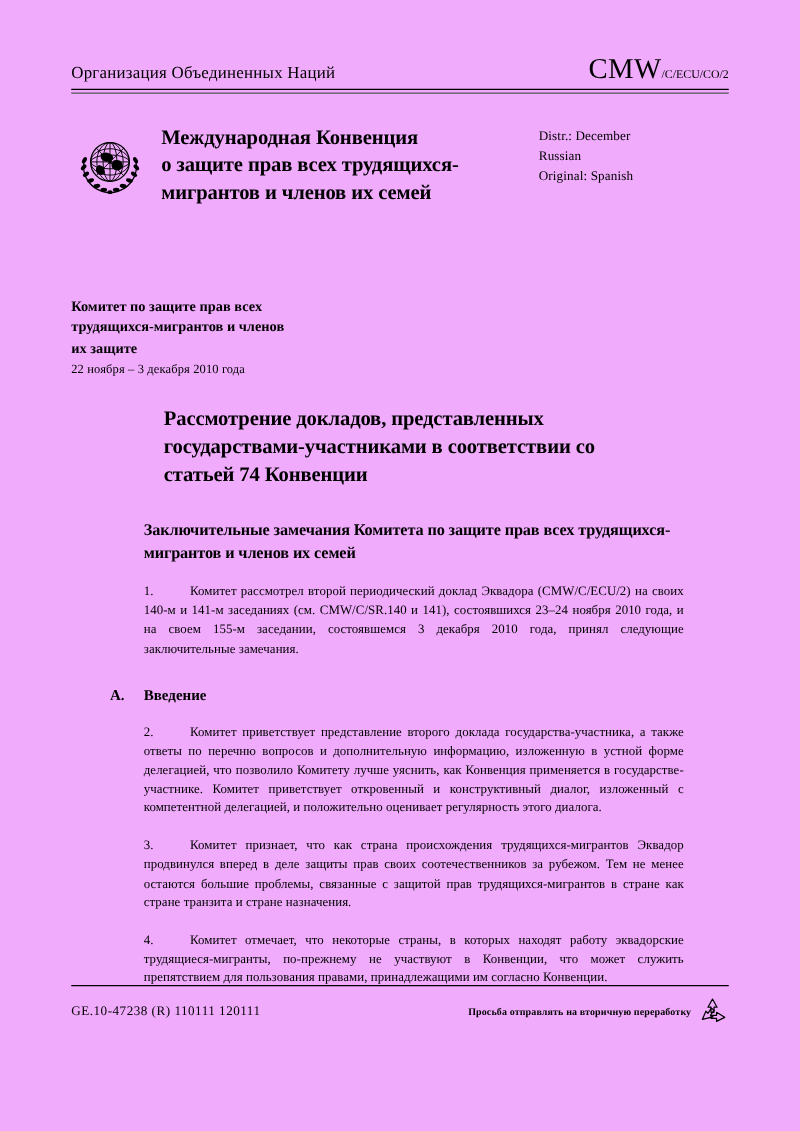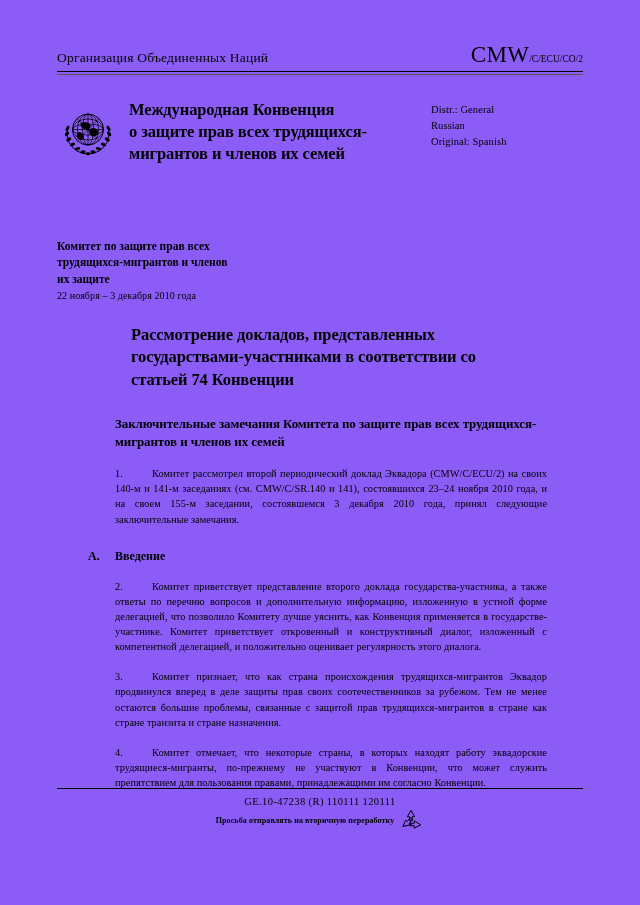--- a/index.html
+++ b/index.html
@@ -13,21 +13,21 @@
     font-family: "Liberation Serif", "DejaVu Serif", serif;
     color: #000000;
     position: relative;
     overflow: hidden;
   }
   .page {
     position: absolute;
     left: 0; top: 0;
     width: 640px;
     height: 905px;
-    background: #8b5cf6;
+    background: #f0abfc;
     box-sizing: border-box;
   }
 
   
   .masthead {
     position: absolute;
     left: 57px;
     top: 42px;
     width: 526px;
   }
@@ -165,21 +165,20 @@
     left: 57px;
     top: 788px;
     width: 526px;
   }
   .footer-inner {
     display: flex;
     align-items: center;
     justify-content: space-between;
     padding-top: 7px;
     font-size: 10.5px;
-    flex-direction: column;
   }
   .footer-code { letter-spacing: .4px; white-space: nowrap; }
   .footer-recycle {
     display: flex;
     align-items: center;
     gap: 4px;
     font-weight: bold;
     font-size: 8px;
     letter-spacing: .1px;
     white-space: nowrap;
@@ -245,21 +244,21 @@
         </g>
       </svg>
 
       <div class="conv-title">
         <div>Международная Конвенция</div>
         <div>о защите прав всех трудящихся-</div>
         <div>мигрантов и членов их семей</div>
       </div>
 
       <div class="distr-block">
-        <div>Distr.: General</div>
+        <div>Distr.: December</div>
         <div>Russian</div>
         <div>Original: Spanish</div>
       </div>
     </div>
   </div>
 
   <div class="committee">
     <div>Комитет по защите прав всех</div>
     <div>трудящихся-мигрантов и членов</div>
     <div>их защите</div>

